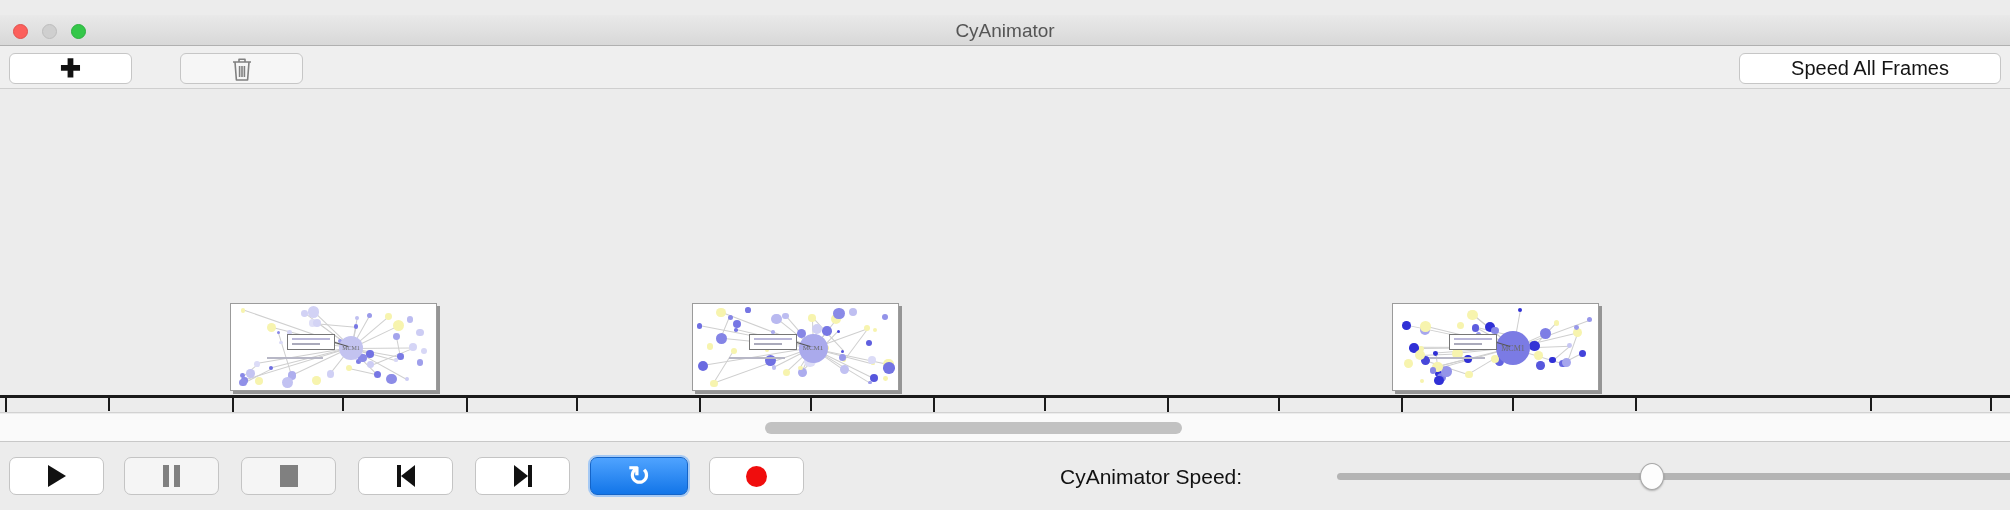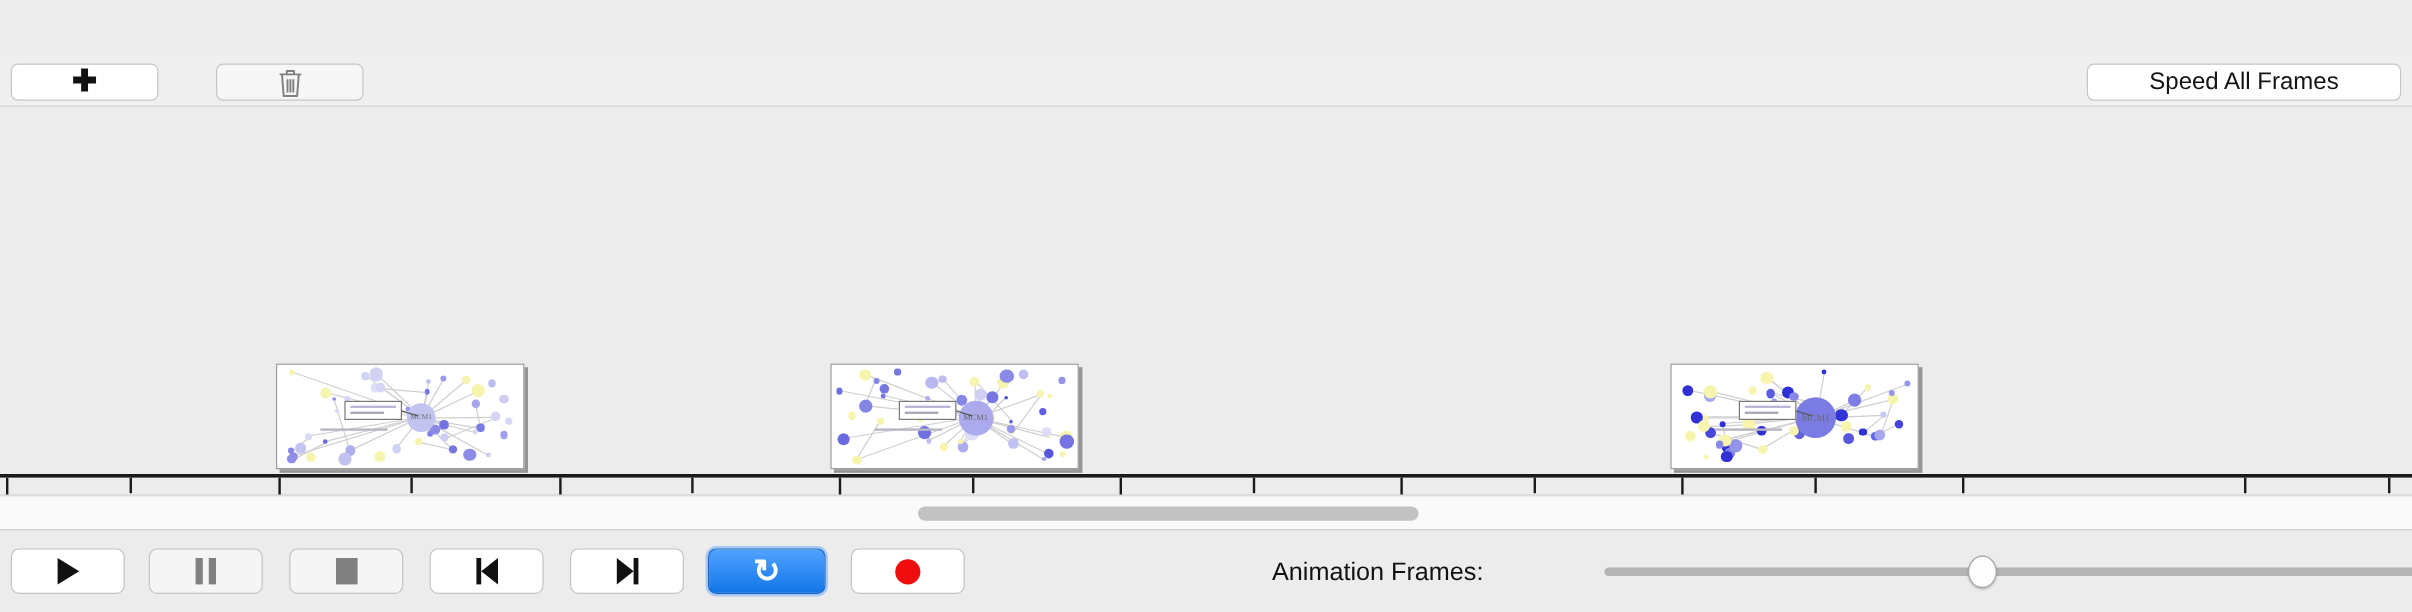--- a/index.html
+++ b/index.html
@@ -182,20 +182,26 @@
     border-radius: 50%; background: #fdfdfd; border: 1px solid #a8a8a8;
     box-shadow: 0 1px 2px rgba(0,0,0,.25); cursor: pointer;
   }
 </style>
 </head>
 <body>
 
 <div id="app">
 
 
+  <div class="titlebar">
+    <div class="traffic tl-close"></div>
+    <div class="traffic tl-min"></div>
+    <div class="traffic tl-max"></div>
+    <div class="win-title">CyAnimator</div>
+  </div>
 
   <div class="toolbar">
     <div class="btn btn-white btn-plus">
       <span class="glyph-plus">✚</span>
     </div>
     <div class="btn btn-dim btn-trash">
       <svg width="22" height="26" viewBox="0 0 22 26">
         <path d="M2 6 h18 M4 6 l1.4 18 h11.2 L18 6 M8 6 V3.2 h6 V6 M8.6 10 v11 M11 10 v11 M13.4 10 v11" fill="none" stroke="#808080" stroke-width="1.6" stroke-linejoin="round"></path>
       </svg>
     </div>
@@ -537,18 +543,18 @@
           <span style="display: flex; align-items: center;">
             <span class="ic-loop">↻</span>
           </span>
         </div>
         <div class="cbtn cb-white" style="left: 709px; width: 95px;">
           <span style="display: flex; align-items: center;">
             <span class="ic-rec"></span>
           </span>
         </div>
       </div>
-    <div class="speed-label">Animation Frames:</div>
+    <div class="speed-label">CyAnimator Speed:</div>
     <div class="slider-track"></div>
     <div class="slider-knob"></div>
   </div>
 
 </div>
 
 </body></html>

